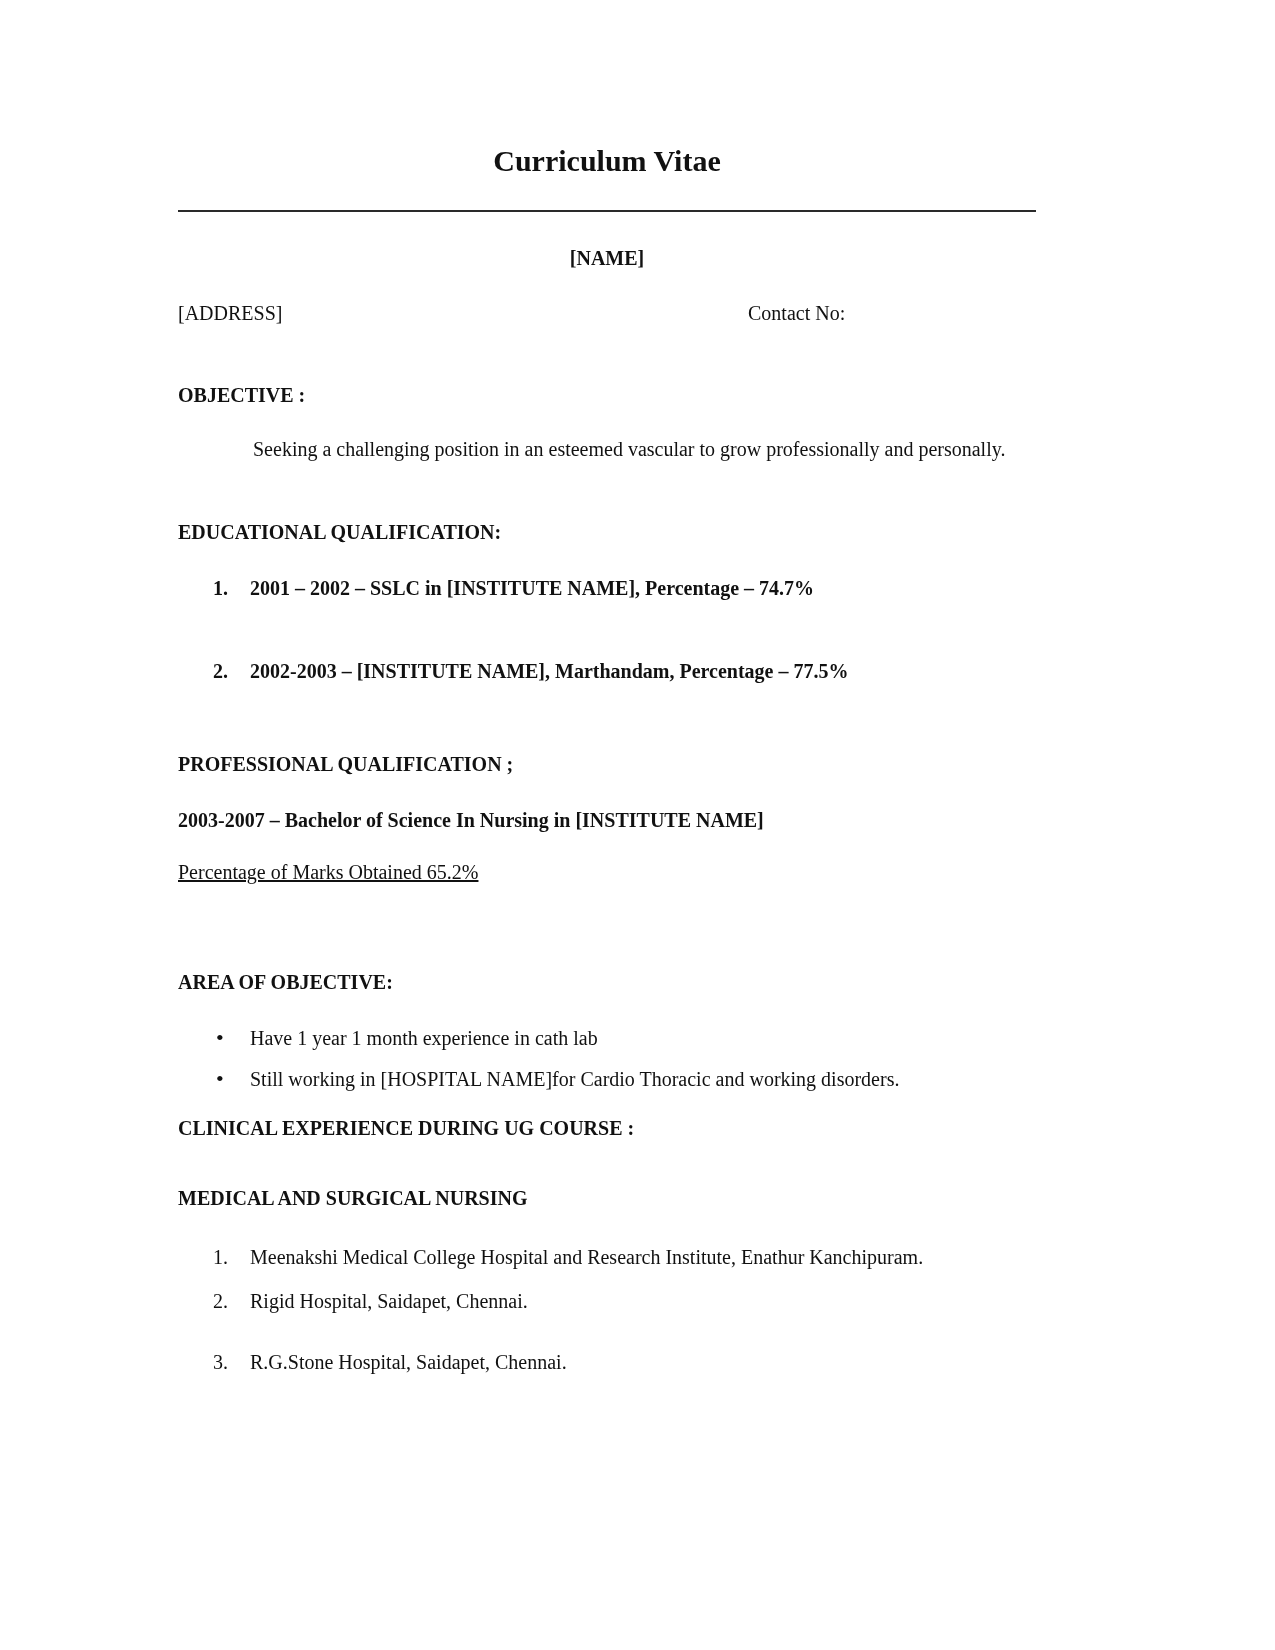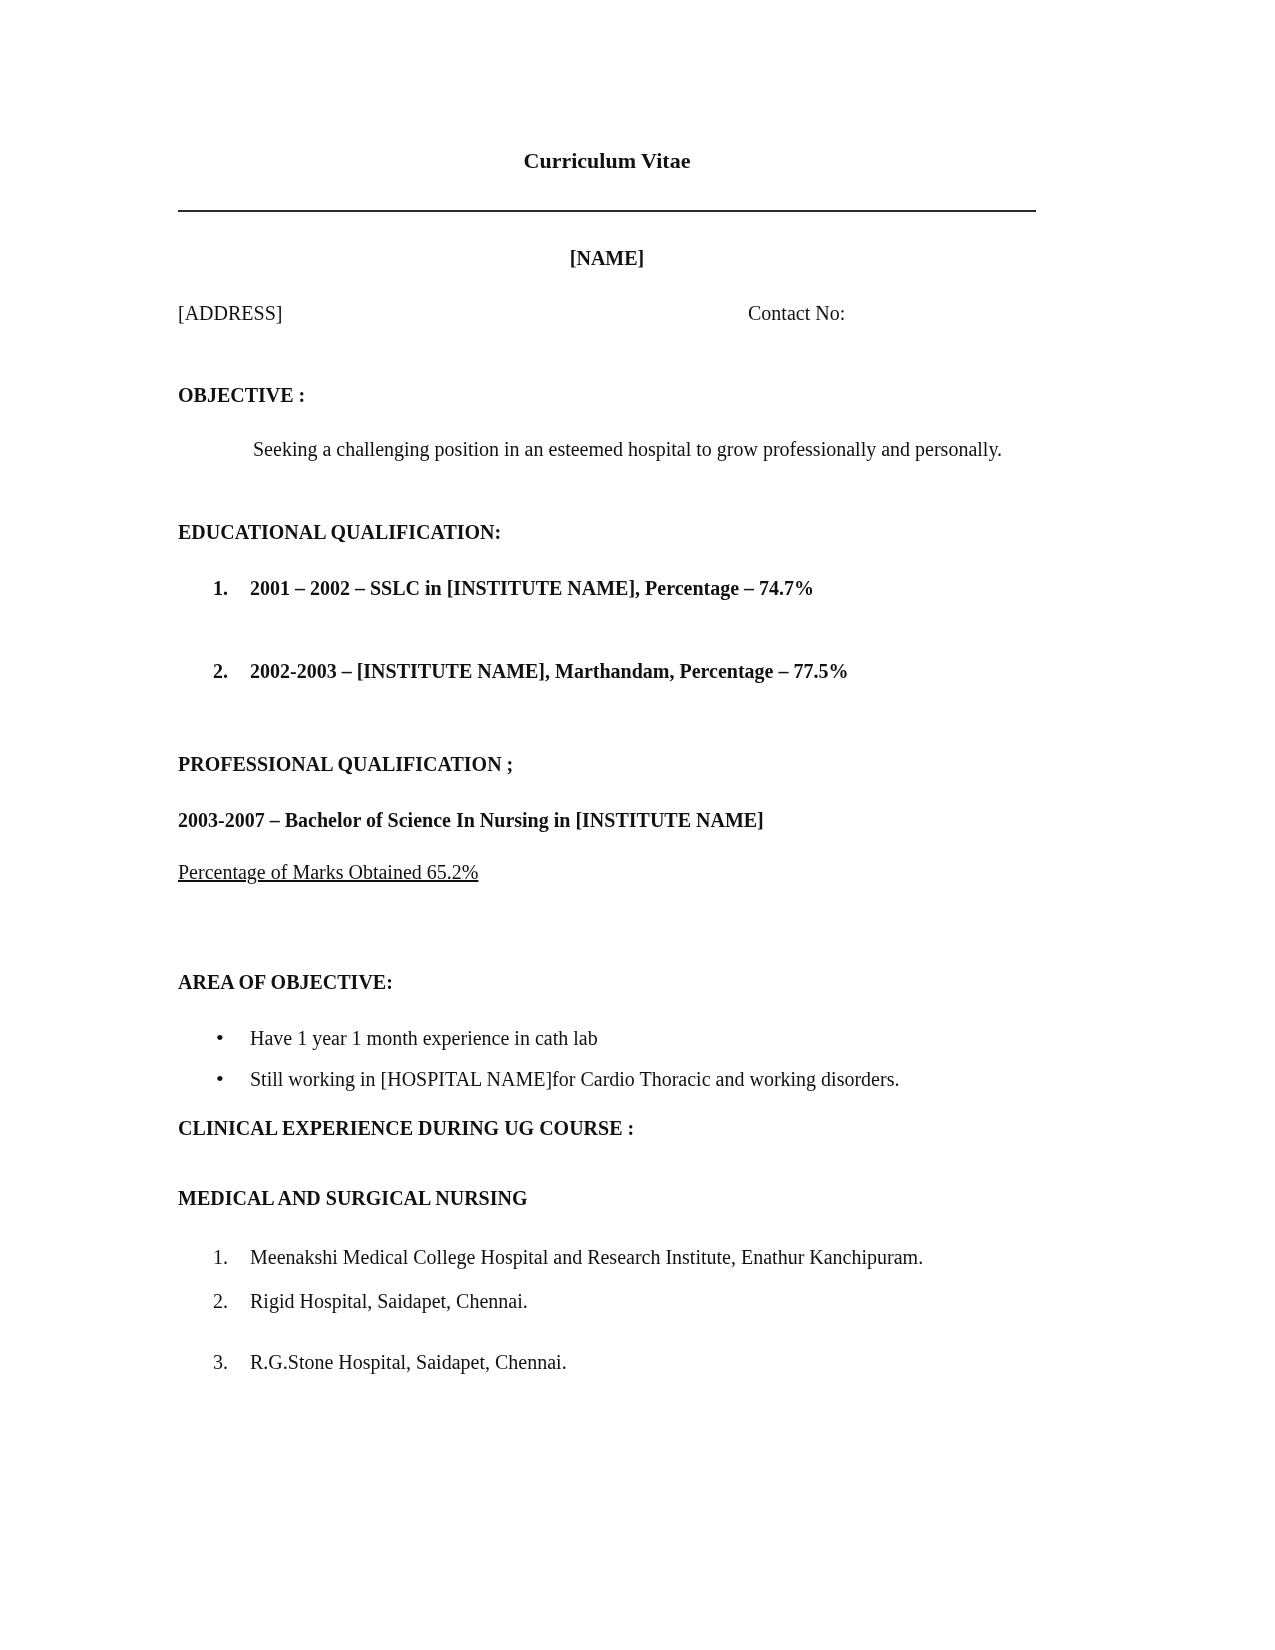--- a/index.html
+++ b/index.html
@@ -18,21 +18,21 @@
   }
   .content {
     position: absolute;
     left: 178px;
     top: 0;
     width: 858px;
   }
   .title {
     margin-top: 143px;
     text-align: center;
-    font-size: 22px;
+    font-size: 30px;
     font-weight: bold;
     line-height: 36px;
   }
   .rule {
     margin-top: 31px;
     border-top: 2px solid #2a2a2a;
     width: 100%;
     height: 0;
   }
   .name-line {
@@ -111,21 +111,21 @@
     <div class="rule"></div>
 
     <div class="name-line">[NAME]</div>
 
     <div class="addr-row">
       <span>[ADDRESS]</span>
       <span class="contact">Contact No:</span>
     </div>
 
     <div class="heading h-objective">OBJECTIVE :</div>
-    <div class="objective-para">Seeking a challenging position in an esteemed hospital to grow professionally and personally.</div>
+    <div class="objective-para">Seeking a challenging position in an esteemed vascular to grow professionally and personally.</div>
 
     <div class="heading h-education">EDUCATIONAL QUALIFICATION:</div>
 
     <div class="num-item bold-item">
       <span class="marker">1.</span>
       <span class="num-text">2001 – 2002 – SSLC in [INSTITUTE NAME], Percentage – 74.7%</span>
     </div>
     <div class="num-item bold-item edu-item-2">
       <span class="marker">2.</span>
       <span class="num-text">2002-2003 – [INSTITUTE NAME], Marthandam, Percentage – 77.5%</span>

